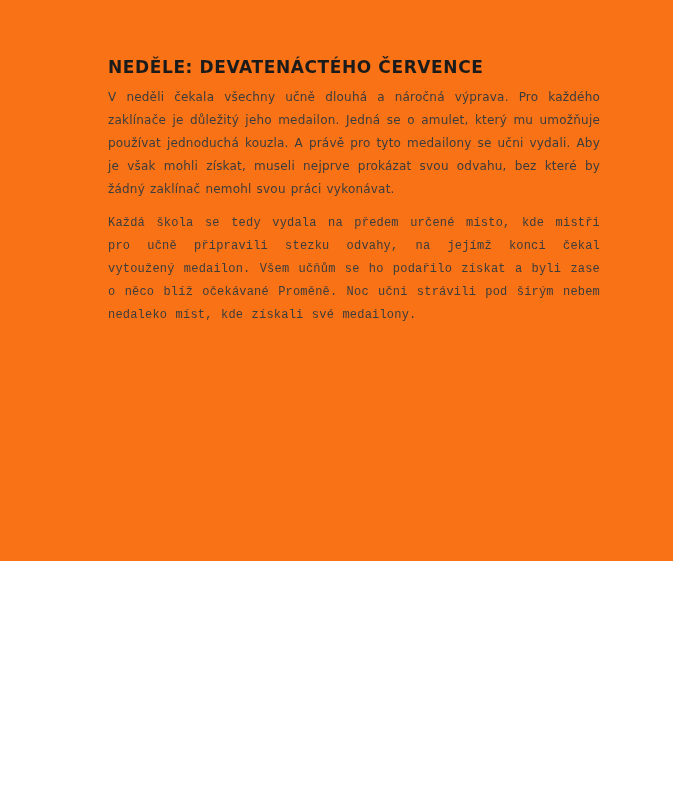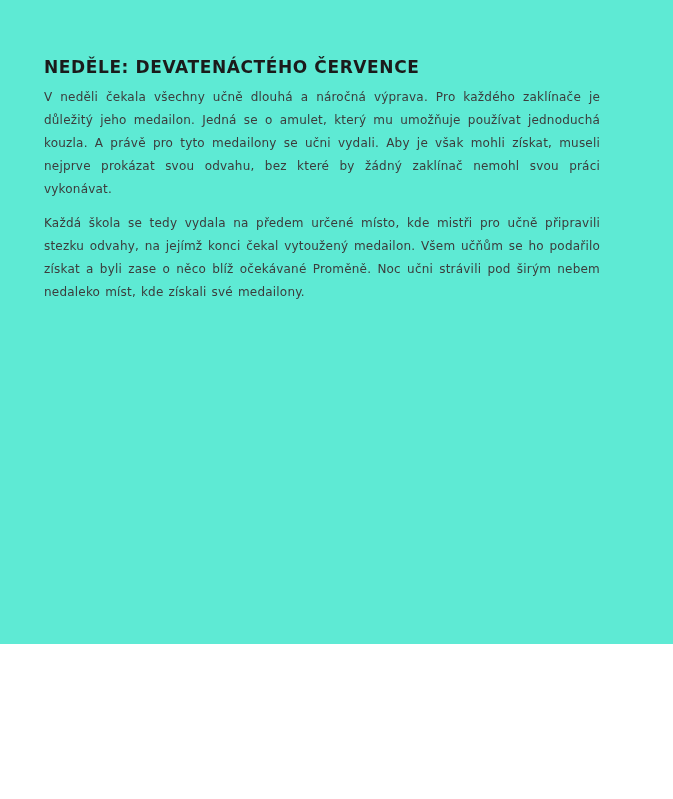--- a/index.html
+++ b/index.html
@@ -9,23 +9,23 @@
   body {
     width: 673px;
     height: 799px;
     background: #ffffff;
     overflow: hidden;
     font-family: "DejaVu Sans", sans-serif;
   }
   .page {
     box-sizing: border-box;
     width: 673px;
-    height: 644px;
-    padding: 57px 73px 0 44px;
-    background: #5eead4;
+    height: 561px;
+    padding: 57px 73px 0 108px;
+    background: #f97316;
   }
   .doc-heading {
     margin: 0 0 8px 0;
     font-size: 17px;
     line-height: 21px;
     font-weight: bold;
     letter-spacing: 0.6px;
     color: #1b1b1b;
     font-family: "DejaVu Sans", sans-serif;
   }
@@ -34,20 +34,21 @@
     font-size: 12px;
     line-height: 23px;
     letter-spacing: 0.2px;
     word-spacing: 1px;
     text-align: justify;
     color: #3c3c3c;
     font-family: "DejaVu Sans", sans-serif;
   }
   .doc-paragraph:last-child {
     margin-bottom: 13px;
+    font-family: Liberation Mono, monospace;
   }
 </style>
 </head>
 <body>
 
 <div class="page">
   <h1 class="doc-heading">NEDĚLE: DEVATENÁCTÉHO ČERVENCE</h1>
   <p class="doc-paragraph">V neděli čekala všechny učně dlouhá a náročná výprava. Pro každého zaklínače je důležitý jeho medailon. Jedná se o amulet, který mu umožňuje používat jednoduchá kouzla. A právě pro tyto medailony se učni vydali. Aby je však mohli získat, museli nejprve prokázat svou odvahu, bez které by žádný zaklínač nemohl svou práci vykonávat.</p>
   <p class="doc-paragraph">Každá škola se tedy vydala na předem určené místo, kde mistři pro učně připravili stezku odvahy, na jejímž konci čekal vytoužený medailon. Všem učňům se ho podařilo získat a byli zase o něco blíž očekávané Proměně. Noc učni strávili pod širým nebem nedaleko míst, kde získali své medailony.</p>
 </div>

